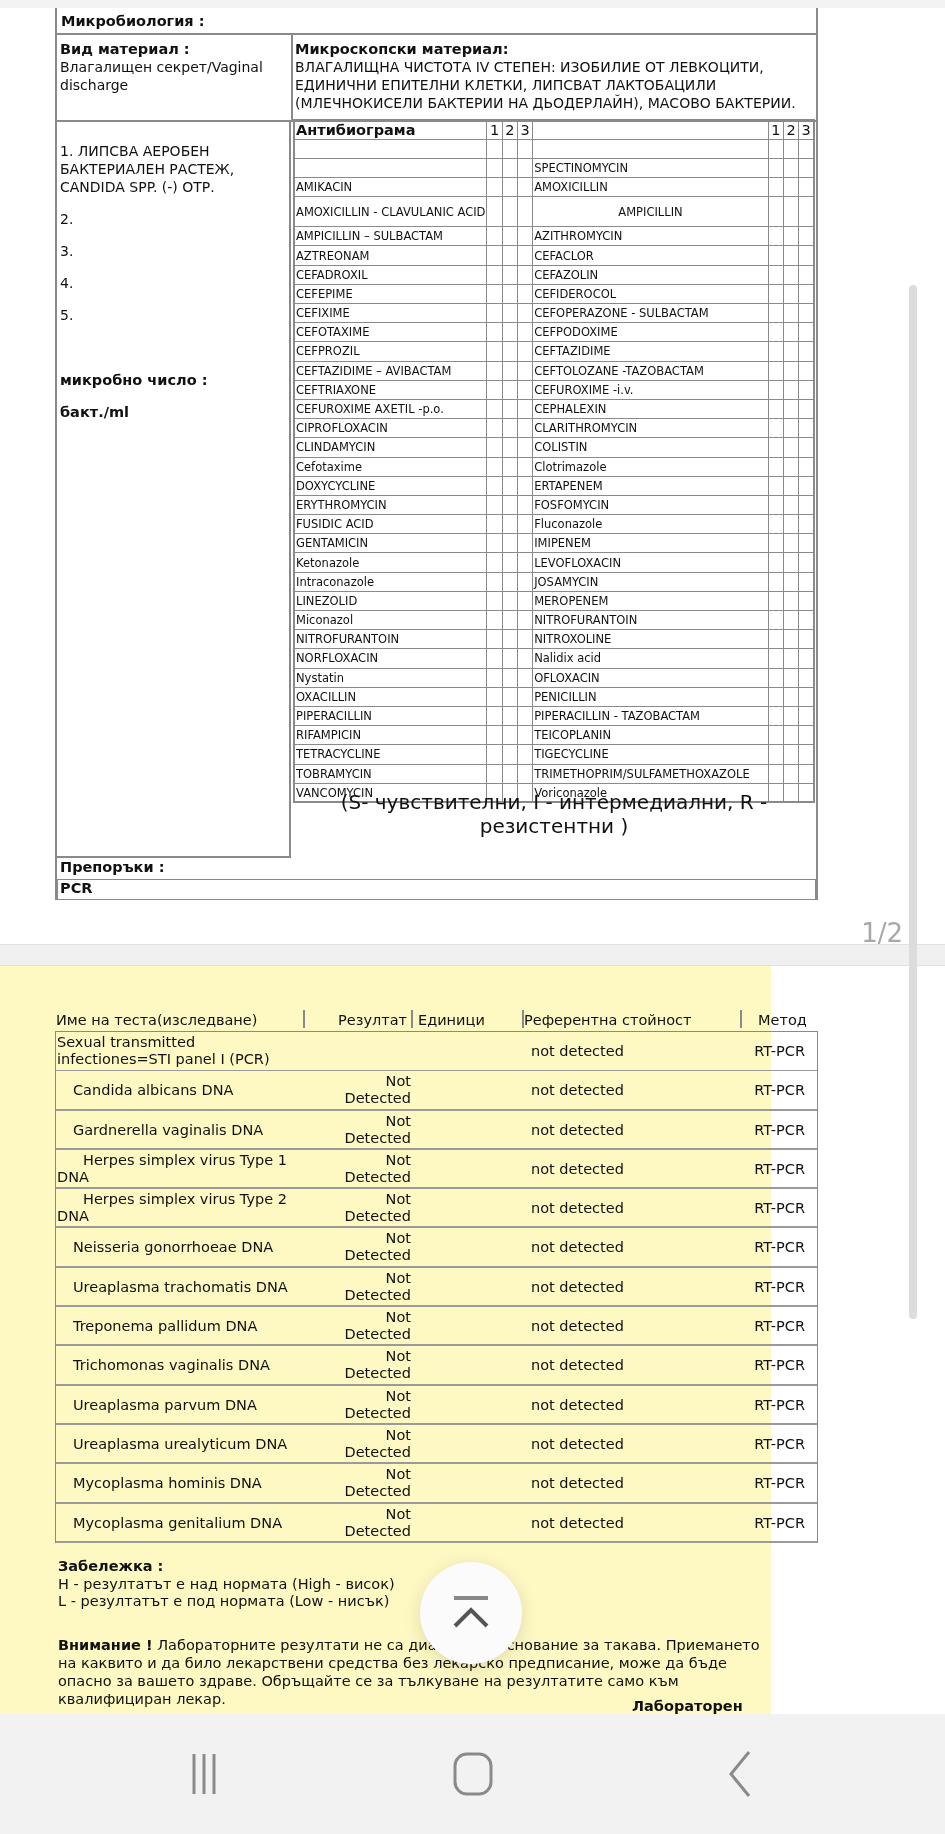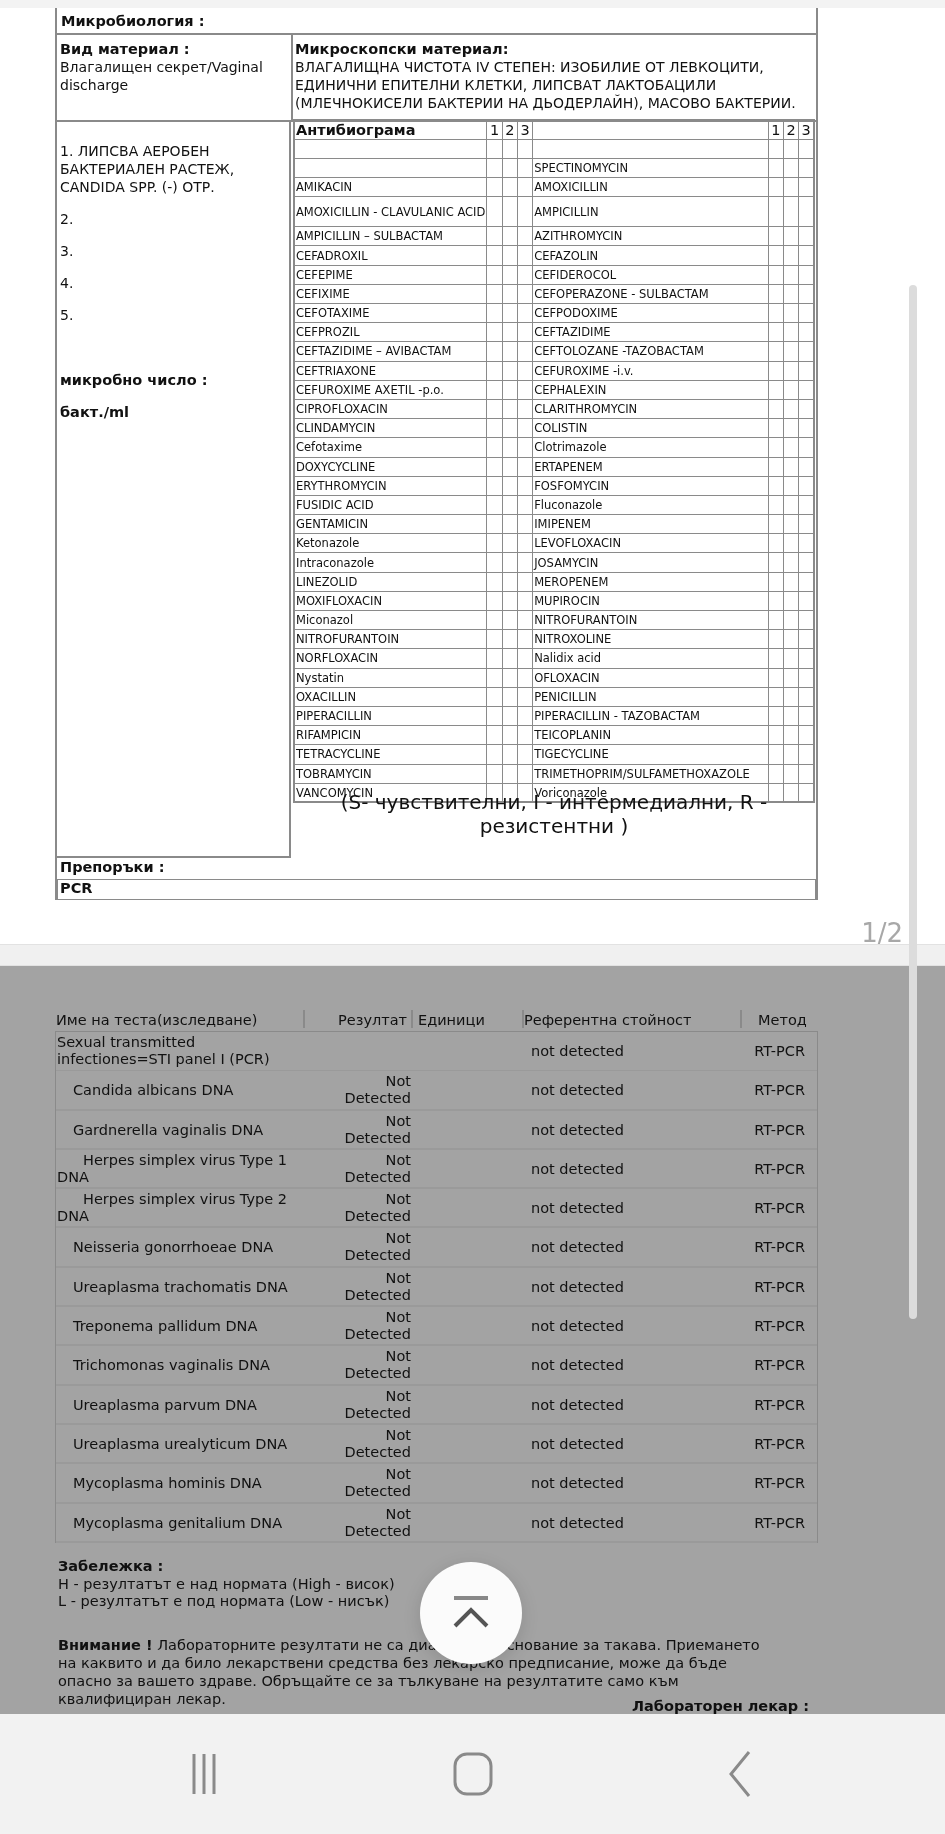--- a/index.html
+++ b/index.html
@@ -28,34 +28,34 @@
   .org-lbl { position: absolute; left: 3px; font-size: 14.5px; font-weight: bold; }
 
   .abg { position: absolute; left: 293px; top: 111px; width: 522px; border-collapse: collapse;
          border: 2px solid #8a8a8a; font-size: 11.5px; }
   .abg td { border: 1.5px solid #8a8a8a; height: 19.2px; padding: 0 1px; line-height: 12px; vertical-align: middle; white-space: nowrap; }
   .abg td.n { width: 190px; }
   .abg td.c { width: 15px; text-align: center; font-size: 14px; }
   .abg td.n2 { width: 232px; }
   .abg tr.h td { font-size: 14.5px; font-weight: bold; }
   .abg tr.h td.c { font-weight: normal; }
-  .abg tr.tall td { height: 30px; white-space: normal; }
+  .abg tr.tall td { height: 30px; white-space: normal; text-align: center; }
 
   .legend { position: absolute; left: 293px; top: 782px; width: 522px; height: 26px; text-align: center; font-size: 20px; }
   .prep { position: absolute; left: 57px; top: 850px; width: 868px; height: 22px; font-weight: bold; font-size: 14.5px; padding: 1px 3px; }
   .pcr { position: absolute; left: 57px; top: 871px; width: 759px; height: 21px; border: 1.5px solid #8a8a8a;
          font-weight: bold; font-size: 14.5px; padding: 0 2px; }
 
   .page-indicator { position: absolute; right: 42px; top: 910px; font-size: 26px; color: #a8a8a8; font-family: "DejaVu Sans", sans-serif; }
 
   .page-gap { position: absolute; left: 0; top: 944px; width: 945px; height: 22px; background: #f0f0f0;
               border-top: 1px solid #e2e2e2; border-bottom: 1px solid #e2e2e2; }
 
   
-  .page2 { position: absolute; left: 0; top: 966px; width: 945px; height: 748px; background: #a3a3a3; }
+  .page2 { position: absolute; left: 0; top: 966px; width: 771px; height: 748px; background: #fef9c3; }
   .res-head { position: absolute; left: 55px; top: 44px; width: 763px; height: 22px; border-bottom: 1.5px solid #8a8a8a; font-size: 14.5px; }
   .res-head span { position: absolute; top: 2px; }
   .res-head .vl { position: absolute; top: 0; width: 1.5px; height: 18px; background: #8a8a8a; }
   .res-table { position: absolute; left: 55px; top: 66px; width: 763px; border-left: 1.5px solid #8a8a8a; border-right: 1.5px solid #8a8a8a; }
   .res-row { position: relative; height: 39.3px; border-bottom: 2px solid #9a9a9a; font-size: 14.5px; }
   .res-row .name { position: absolute; left: 1px; top: 2px; width: 245px; line-height: 17px; }
   .res-row .name.single { top: 11px; padding-left: 16px; }
   .res-row .name.wrap { text-indent: 26px; }
   .res-row .result { position: absolute; left: 275px; top: 2px; width: 80px; text-align: right; line-height: 17px; }
   .res-row .ref { position: absolute; left: 475px; top: 11px; }
@@ -166,20 +166,30 @@
           <td class="n">AMPICILLIN – SULBACTAM</td>
           <td class="c"></td>
           <td class="c"></td>
           <td class="c"></td>
           <td class="n2">AZITHROMYCIN</td>
           <td class="c"></td>
           <td class="c"></td>
           <td class="c"></td>
         </tr>
         <tr>
+          <td class="n">AZTREONAM</td>
+          <td class="c"></td>
+          <td class="c"></td>
+          <td class="c"></td>
+          <td class="n2">CEFACLOR</td>
+          <td class="c"></td>
+          <td class="c"></td>
+          <td class="c"></td>
+        </tr>
+        <tr>
           <td class="n">CEFADROXIL</td>
           <td class="c"></td>
           <td class="c"></td>
           <td class="c"></td>
           <td class="n2">CEFAZOLIN</td>
           <td class="c"></td>
           <td class="c"></td>
           <td class="c"></td>
         </tr>
         <tr>
@@ -341,30 +351,20 @@
           <td class="c"></td>
           <td class="c"></td>
           <td class="c"></td>
         </tr>
         <tr>
           <td class="n">LINEZOLID</td>
           <td class="c"></td>
           <td class="c"></td>
           <td class="c"></td>
           <td class="n2">MEROPENEM</td>
-          <td class="c"></td>
-          <td class="c"></td>
-          <td class="c"></td>
-        </tr>
-        <tr>
-          <td class="n">MOXIFLOXACIN</td>
-          <td class="c"></td>
-          <td class="c"></td>
-          <td class="c"></td>
-          <td class="n2">MUPIROCIN</td>
           <td class="c"></td>
           <td class="c"></td>
           <td class="c"></td>
         </tr>
         <tr>
           <td class="n">Miconazol</td>
           <td class="c"></td>
           <td class="c"></td>
           <td class="c"></td>
           <td class="n2">NITROFURANTOIN</td>

